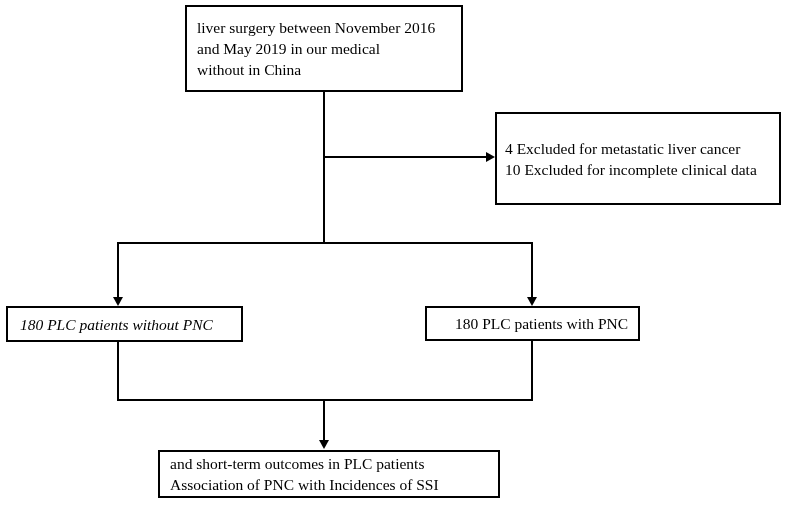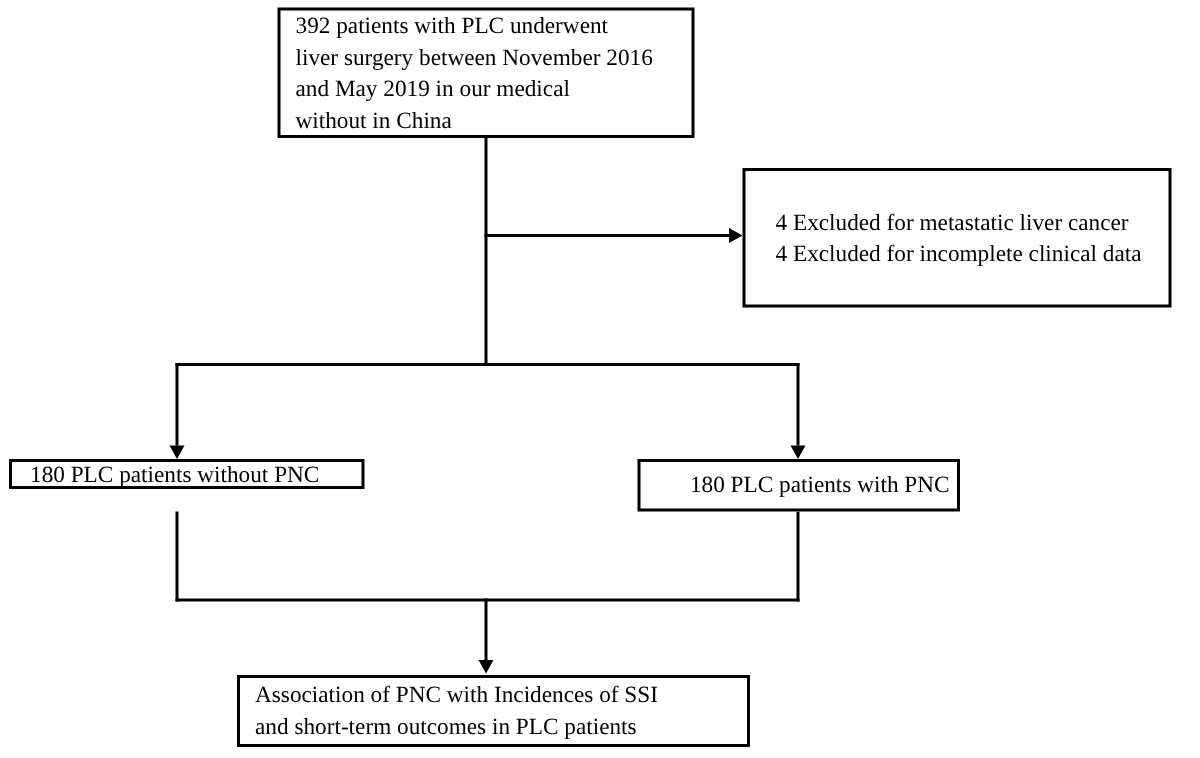--- a/index.html
+++ b/index.html
@@ -37,30 +37,30 @@
     color: #000000;
   }
 
   
   #node-enrollment {
     left: 185px; top: 5px; width: 278px; height: 87px;
     padding: 0 0 0 10px;
   }
   #node-excluded {
     left: 495px; top: 112px; width: 286px; height: 93px;
-    padding: 0 0 0 20px;
+    padding: 0 0 0 8px;
   }
   #node-without-pnc {
-    left: 6px; top: 306px; width: 237px; height: 20px;
+    left: 6px; top: 306px; width: 237px; height: 36px;
     padding: 0 0 0 12px;
+    font-style: italic;
   }
   #node-with-pnc {
     left: 425px; top: 306px; width: 215px; height: 35px;
     padding: 0 0 0 28px;
-    text-align: center;
   }
   #node-outcome {
     left: 158px; top: 450px; width: 342px; height: 48px;
     padding: 0 0 0 10px;
   }
 
   
   .conn {
     position: absolute;
     background: #000000;
@@ -123,37 +123,36 @@
   <div class="arrow arrow-down" id="arrowhead-split-left"></div>
   <div class="arrow arrow-down" id="arrowhead-split-right"></div>
 
   <div class="conn vline" id="merge-left"></div>
   <div class="conn vline" id="merge-right"></div>
   <div class="conn hline" id="merge-bar"></div>
   <div class="conn vline" id="merge-stem"></div>
   <div class="arrow arrow-down" id="arrowhead-outcome"></div>
 
   <div class="node" id="node-enrollment">
-    <span class="line">392 patients with PLC underwent</span>
     <span class="line">liver surgery between November 2016</span>
     <span class="line">and May 2019 in our medical</span>
     <span class="line">without in China</span>
   </div>
 
   <div class="node" id="node-excluded">
     <span class="line">4 Excluded for metastatic liver cancer</span>
-    <span class="line">4 Excluded for incomplete clinical data</span>
+    <span class="line">10 Excluded for incomplete clinical data</span>
   </div>
 
   <div class="node" id="node-without-pnc">
     <span class="line">180 PLC patients without PNC</span>
   </div>
 
   <div class="node" id="node-with-pnc">
     <span class="line">180 PLC patients with PNC</span>
   </div>
 
   <div class="node" id="node-outcome">
+    <span class="line">and short-term outcomes in PLC patients</span>
     <span class="line">Association of PNC with Incidences of SSI</span>
-    <span class="line">and short-term outcomes in PLC patients</span>
   </div>
 
 </div>
 
 </body></html>

